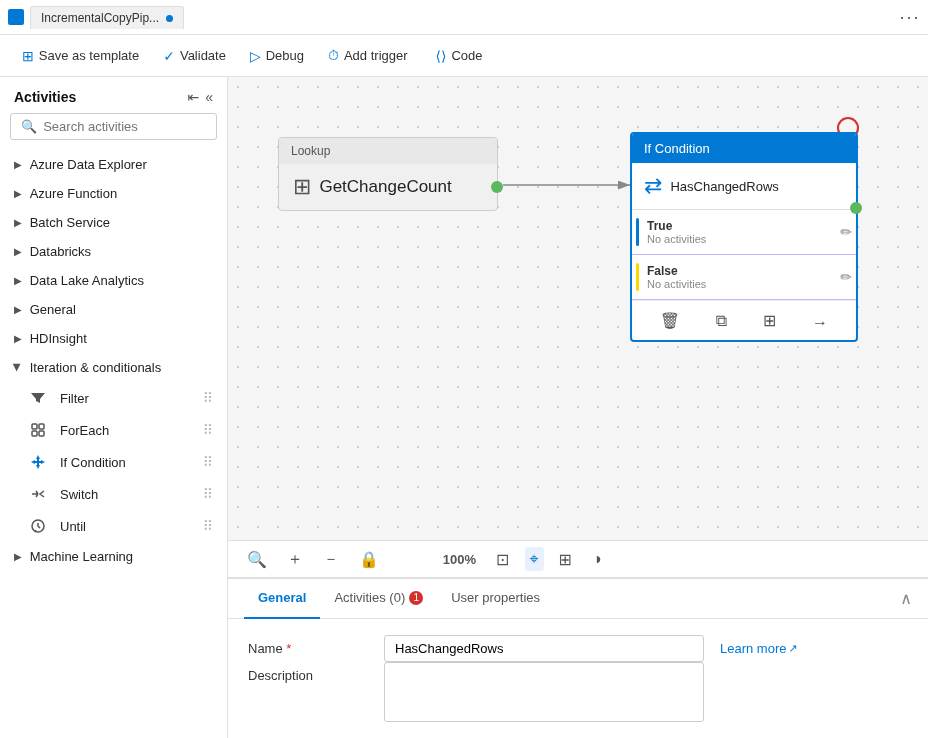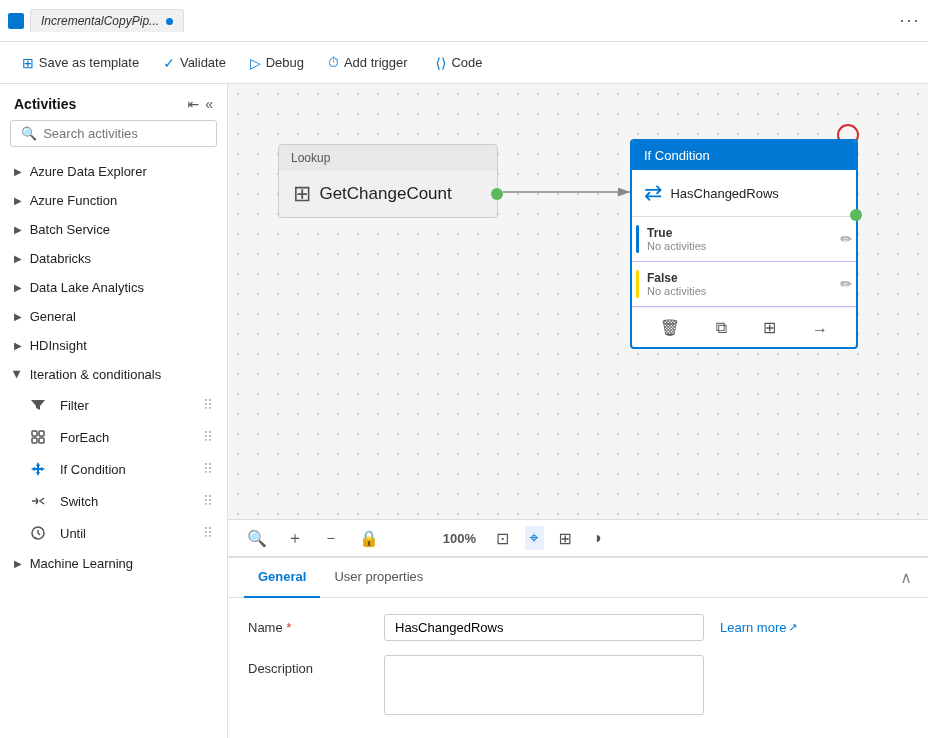--- a/index.html
+++ b/index.html
@@ -1,21 +1,21 @@
 <!DOCTYPE html>
 <html><head>
   <meta charset="utf-8">
   <style>
     * { box-sizing: border-box; margin: 0; padding: 0; }
     body { font-family: 'Segoe UI', Arial, sans-serif; font-size: 13px; background: #f5f5f5; color: #222; width: 928px; height: 738px; overflow: hidden; }
 
     
     .title-bar {
       display: flex; align-items: center; background: #fff; border-bottom: 1px solid #e0e0e0;
-      height: 42px; padding: 0 8px; gap: 6px; font-style: italic;
+      height: 35px; padding: 0 8px; gap: 6px;
     }
     .title-bar .app-icon { width: 16px; height: 16px; background: #0078d4; border-radius: 2px; flex-shrink: 0; }
     .title-bar .tab-title { font-size: 12px; color: #333; background: #f0f0f0; padding: 4px 10px; border-radius: 3px 3px 0 0; border: 1px solid #ddd; border-bottom: none; }
     .title-bar .tab-dot { width: 7px; height: 7px; background: #0078d4; border-radius: 50%; display: inline-block; margin-left: 4px; }
     .title-bar .spacer { flex: 1; }
     .title-bar .ellipsis { font-size: 18px; color: #555; letter-spacing: 1px; cursor: pointer; }
 
     
     .toolbar {
       display: flex; align-items: center; background: #fff; border-bottom: 1px solid #e0e0e0;
@@ -118,21 +118,21 @@
 
     
     .bottom-panel { background: #fff; border-top: 1px solid #e0e0e0; }
     .bottom-panel-tabs { display: flex; align-items: center; border-bottom: 1px solid #e0e0e0; padding: 0 16px; height: 40px; }
     .panel-tab { padding: 0 14px; height: 40px; display: flex; align-items: center; cursor: pointer; font-size: 13px; color: #555; position: relative; border-bottom: 2px solid transparent; }
     .panel-tab.active { color: #0078d4; border-bottom: 2px solid #0078d4; font-weight: 600; }
     .panel-tab .badge { background: #d32f2f; color: #fff; font-size: 10px; border-radius: 50%; width: 14px; height: 14px; display: flex; align-items: center; justify-content: center; margin-left: 4px; }
     .panel-close { margin-left: auto; font-size: 16px; color: #888; cursor: pointer; }
 
     .bottom-panel-content { padding: 16px 20px; }
-    .form-row { display: flex; align-items: flex-start; margin-bottom: 14px; gap: 16px; }
+    .form-row { display: flex; align-items: flex-start; margin-bottom: 0; gap: 16px; }
     .form-label { width: 120px; font-size: 13px; color: #333; padding-top: 6px; flex-shrink: 0; }
     .form-label .required { color: #d32f2f; }
     .form-input {
       flex: 1; max-width: 320px; padding: 5px 10px; border: 1px solid #ccc;
       border-radius: 3px; font-size: 13px; outline: none;
     }
     .form-textarea {
       flex: 1; max-width: 320px; height: 60px; padding: 5px 10px; border: 1px solid #ccc;
       border-radius: 3px; font-size: 13px; outline: none; resize: none;
     }
@@ -349,20 +349,24 @@
       <button class="canvas-tool">⊡</button>
       <button class="canvas-tool active">⌖</button>
       <button class="canvas-tool">⊞</button>
       <button class="canvas-tool">◑</button>
     </div>
 
     <div class="bottom-panel">
       <div class="bottom-panel-tabs">
         <div class="panel-tab active">
           <span>General</span>
+        </div>
+        <div class="panel-tab">
+          <span>Activities (0)</span>
+          <span class="badge">1</span>
         </div>
         <div class="panel-tab">
           <span>User properties</span>
         </div>
         <div class="panel-close">∧</div>
       </div>
       <div class="bottom-panel-content">
         <div class="form-row">
           <div class="form-label">
             <span>Name</span>

